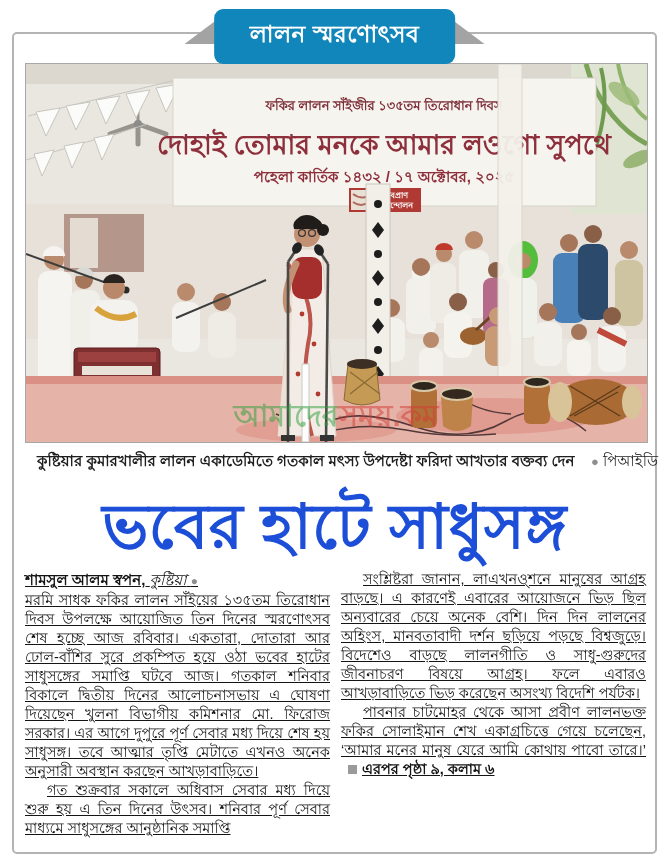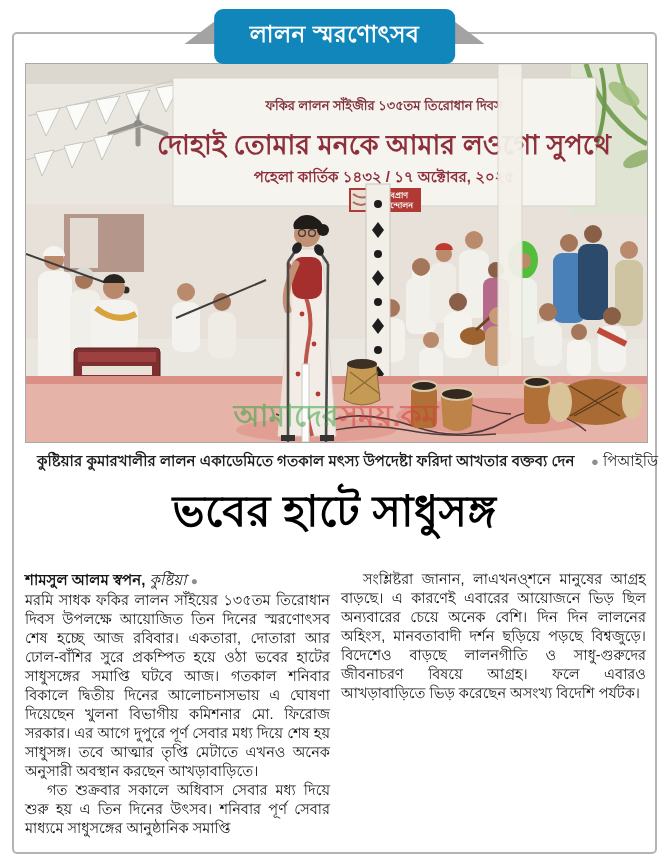--- a/index.html
+++ b/index.html
@@ -36,29 +36,29 @@
   .caption-row{
     position:absolute;left:25px;top:449px;width:621px;
     display:flex;justify-content:space-between;align-items:baseline;
     font-size:15px;font-weight:600;color:#1d1d1d;z-index:1;margin-left:12px;
   }
   .credit{white-space:nowrap;font-weight:400;}
   .credit .dot{color:#8e8e8e;font-size:13px;margin-right:4px;}
   
   .headline{
     position:absolute;left:0;top:479px;width:100%;text-align:center;
-    font-size:43px;font-weight:800;color:#000000;z-index:1;letter-spacing:.5px;
+    font-size:62px;font-weight:800;color:#1d4ed8;z-index:1;letter-spacing:.5px;
   }
   
   .body-wrap{
     position:absolute;left:25px;top:570px;width:621px;bottom:16px;
     display:flex;gap:11px;z-index:1;
   }
   .col{width:305px;font-size:14.5px;line-height:19px;text-align:justify;color:#141414;}
-  .col p{margin:0;}
+  .col p{margin:0;text-decoration:underline;}
   .col p.indent{text-indent:22px;}
   .byline{font-size:15px;margin:0 0 1px 0;}
   .byline .name{font-weight:700;}
   .byline .loc{font-style:italic;}
   .byline .dot{color:#8e8e8e;font-size:12px;}
   .jump-square{
     display:inline-block;width:9px;height:9px;background:#9a9a9a;
     margin:0 5px 0 7px;vertical-align:baseline;
   }
   .jump-text{font-weight:700;white-space:nowrap;}
@@ -278,14 +278,15 @@
     <p class="byline">
       <span class="name">শামসুল আলম স্বপন,</span>
       <span class="loc">কুষ্টিয়া</span>
       <span class="dot">●</span>
     </p>
     <p>মরমি সাধক ফকির লালন সাঁইয়ের ১৩৫তম তিরোধান দিবস উপলক্ষে আয়োজিত তিন দিনের স্মরণোৎসব শেষ হচ্ছে আজ রবিবার। একতারা, দোতারা আর ঢোল-বাঁশির সুরে প্রকম্পিত হয়ে ওঠা ভবের হাটের সাধুসঙ্গের সমাপ্তি ঘটবে আজ। গতকাল শনিবার বিকালে দ্বিতীয় দিনের আলোচনাসভায় এ ঘোষণা দিয়েছেন খুলনা বিভাগীয় কমিশনার মো. ফিরোজ সরকার। এর আগে দুপুরে পূর্ণ সেবার মধ্য দিয়ে শেষ হয় সাধুসঙ্গ। তবে আত্মার তৃপ্তি মেটাতে এখনও অনেক অনুসারী অবস্থান করছেন আখড়াবাড়িতে।</p>
     <p class="indent">গত শুক্রবার সকালে অধিবাস সেবার মধ্য দিয়ে শুরু হয় এ তিন দিনের উৎসব। শনিবার পূর্ণ সেবার মাধ্যমে সাধুসঙ্গের আনুষ্ঠানিক সমাপ্তি</p>
   </div>
   <div class="col">
     <p class="indent">সংশ্লিষ্টরা জানান, লাএখনও্শনে মানুষের আগ্রহ বাড়ছে। এ কারণেই এবারের আয়োজনে ভিড় ছিল অন্যবারের চেয়ে অনেক বেশি। দিন দিন লালনের অহিংস, মানবতাবাদী দর্শন ছড়িয়ে পড়ছে বিশ্বজুড়ে। বিদেশেও বাড়ছে লালনগীতি ও সাধু-গুরুদের জীবনাচরণ বিষয়ে আগ্রহ। ফলে এবারও আখড়াবাড়িতে ভিড় করেছেন অসংখ্য বিদেশি পর্যটক।</p>
+    <p class="indent"><span>পাবনার চাটমোহর থেকে আসা প্রবীণ লালনভক্ত ফকির সোলাইমান শেখ একাগ্রচিত্তে গেয়ে চলেছেন, ‘আমার মনের মানুষ যেরে আমি কোথায় পাবো তারে।’</span><span class="jump-square"></span><span class="jump-text">এরপর পৃষ্ঠা ৯, কলাম ৬</span></p>
   </div>
 </div>
 
 </body></html>

